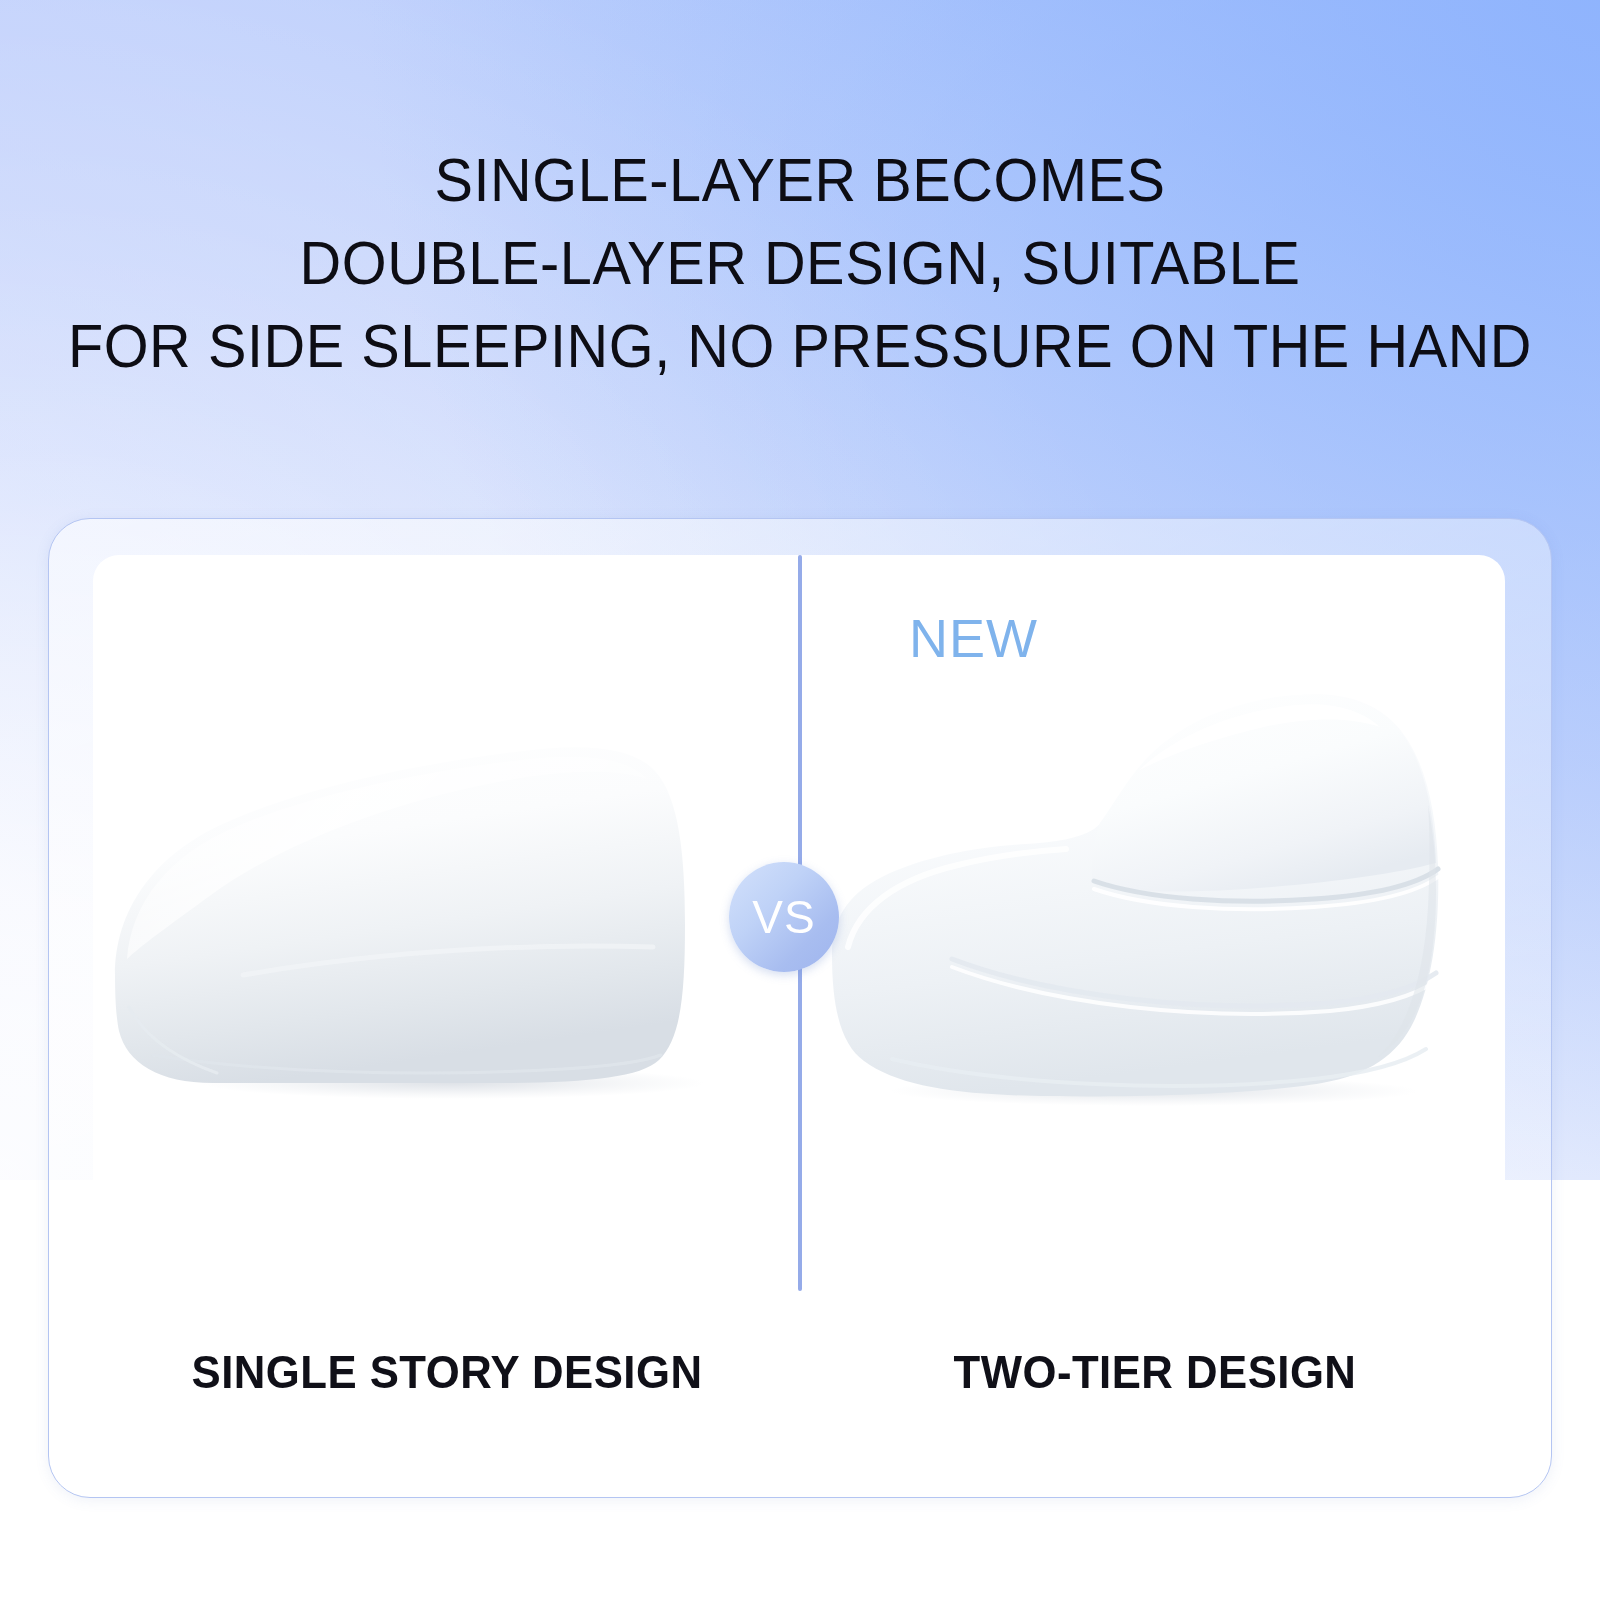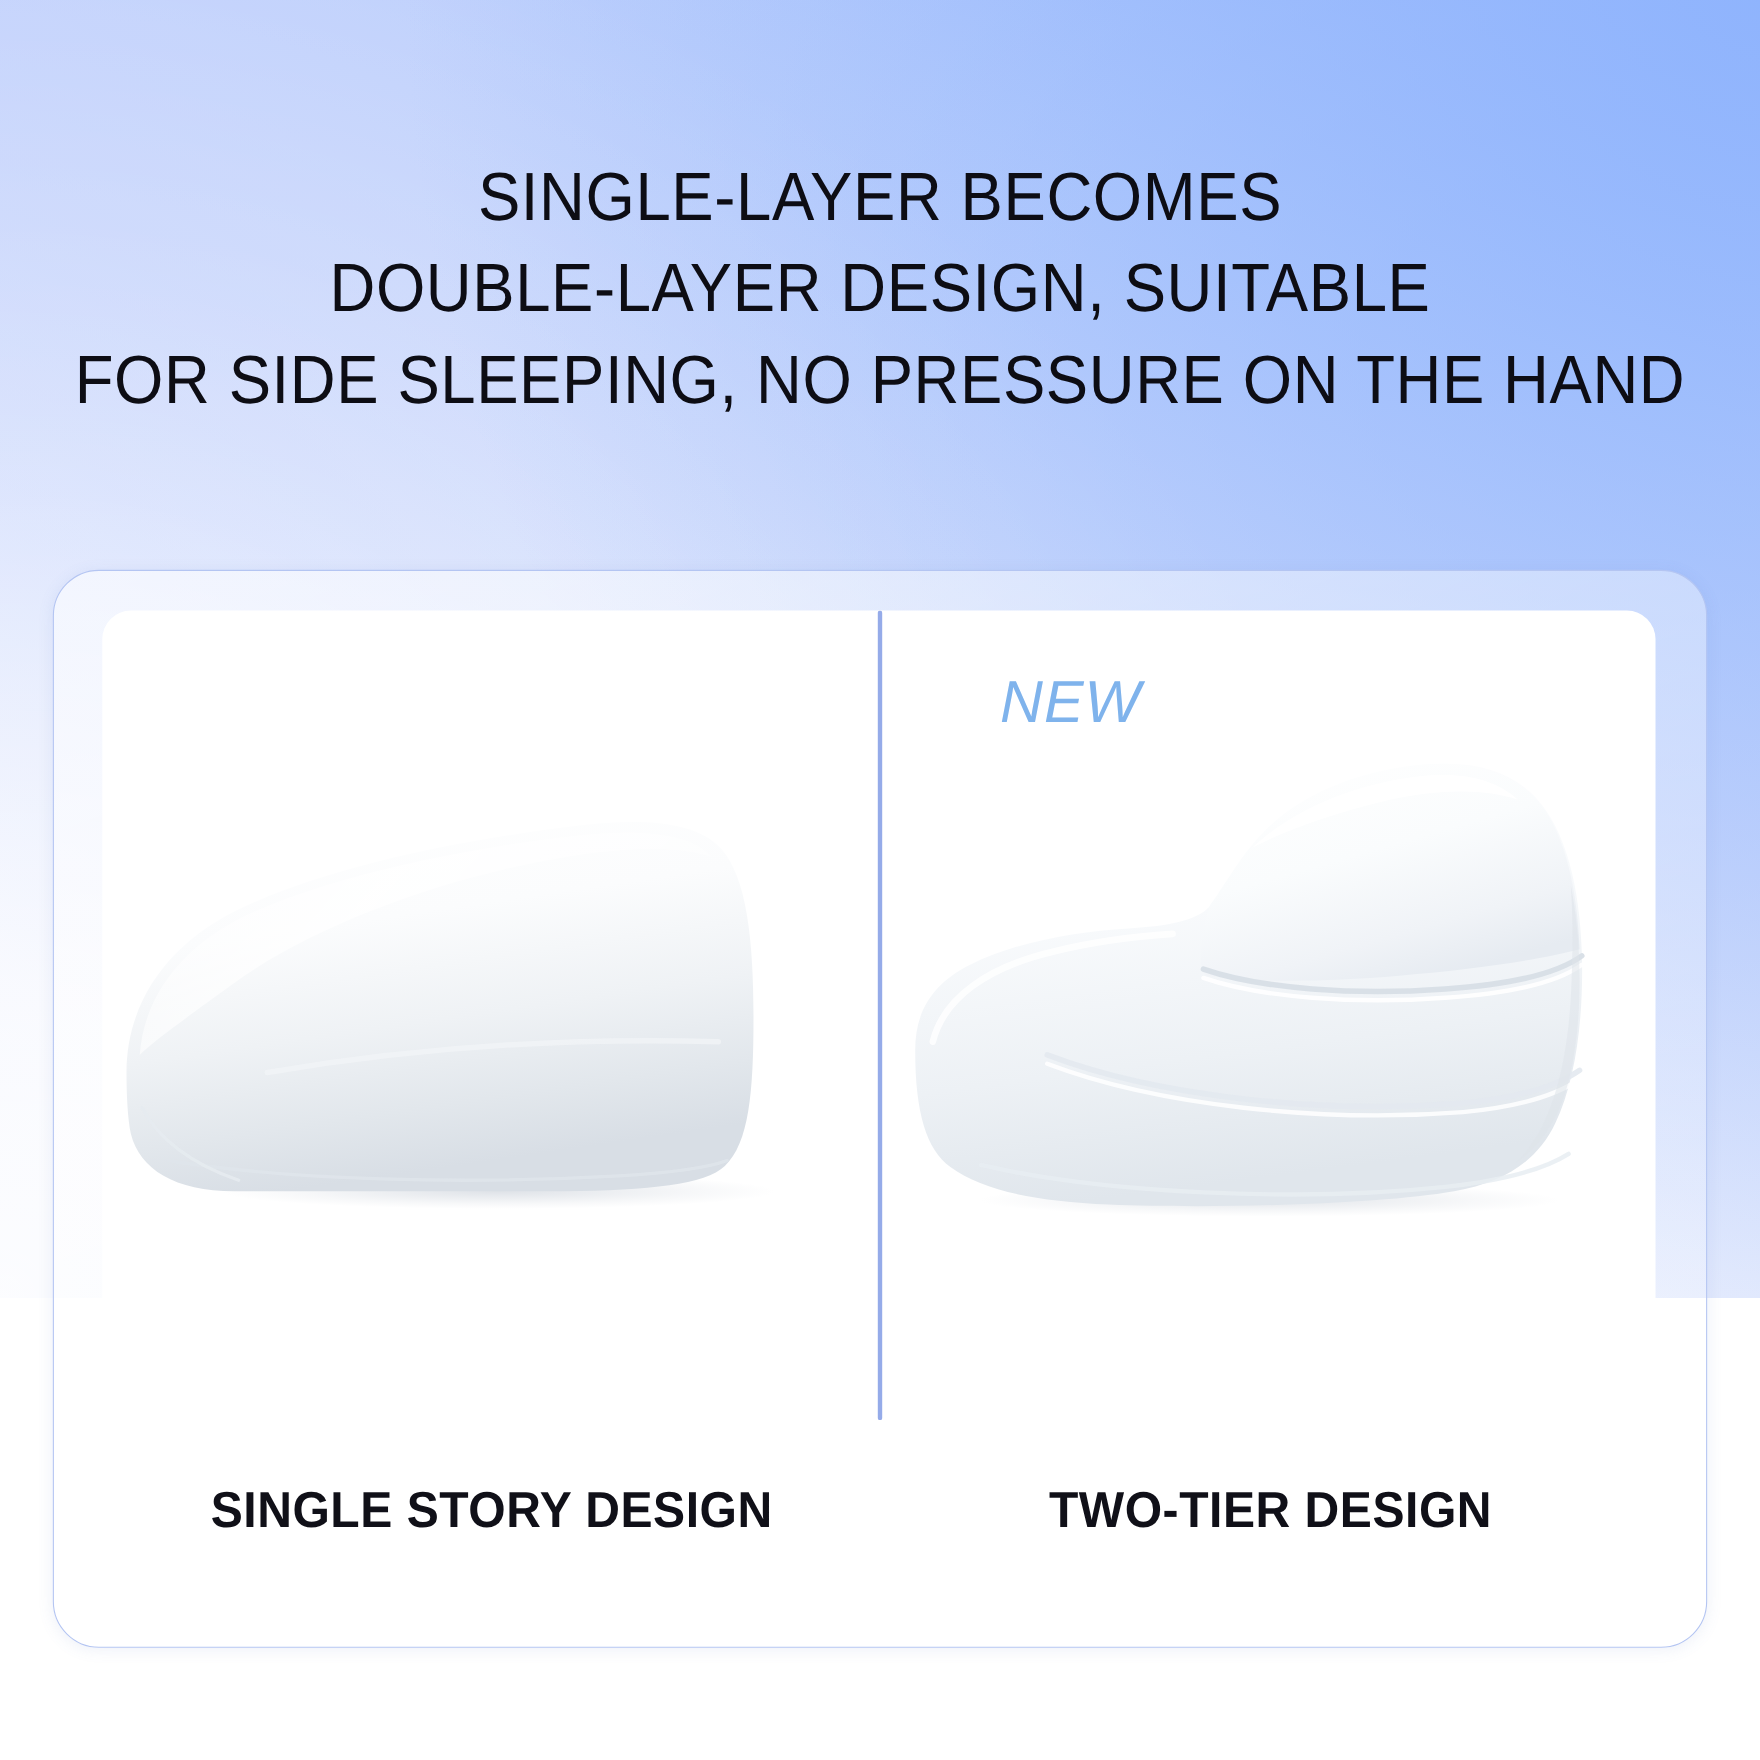--- a/index.html
+++ b/index.html
@@ -97,21 +97,21 @@
     background: #95abe9;
     border-radius: 2px;
   }
 
   .half {
     position: absolute;
     top: 0;
     height: 736px;
   }
   .half-left  { left: 0;     width: 705px; }
-  .half-right { left: 709px; width: 703px; font-style: italic; }
+  .half-right { left: 709px; width: 703px; }
 
   .new-badge {
     position: absolute;
     left: 107px;
     top: 52px;
     font-size: 54px;
     font-weight: 400;
     letter-spacing: 1px;
     color: #7fb3ec;
     font-family: "Liberation Sans", sans-serif;
@@ -313,14 +313,17 @@
         </div>
       </div>
 
     </div>
 
     <div class="caption caption-left">SINGLE STORY DESIGN</div>
     <div class="caption caption-right">TWO-TIER DESIGN</div>
 
   </div>
 
+  <div class="vs-circle">
+    <span>VS</span>
+  </div>
 
 </div>
 
 </body></html>

